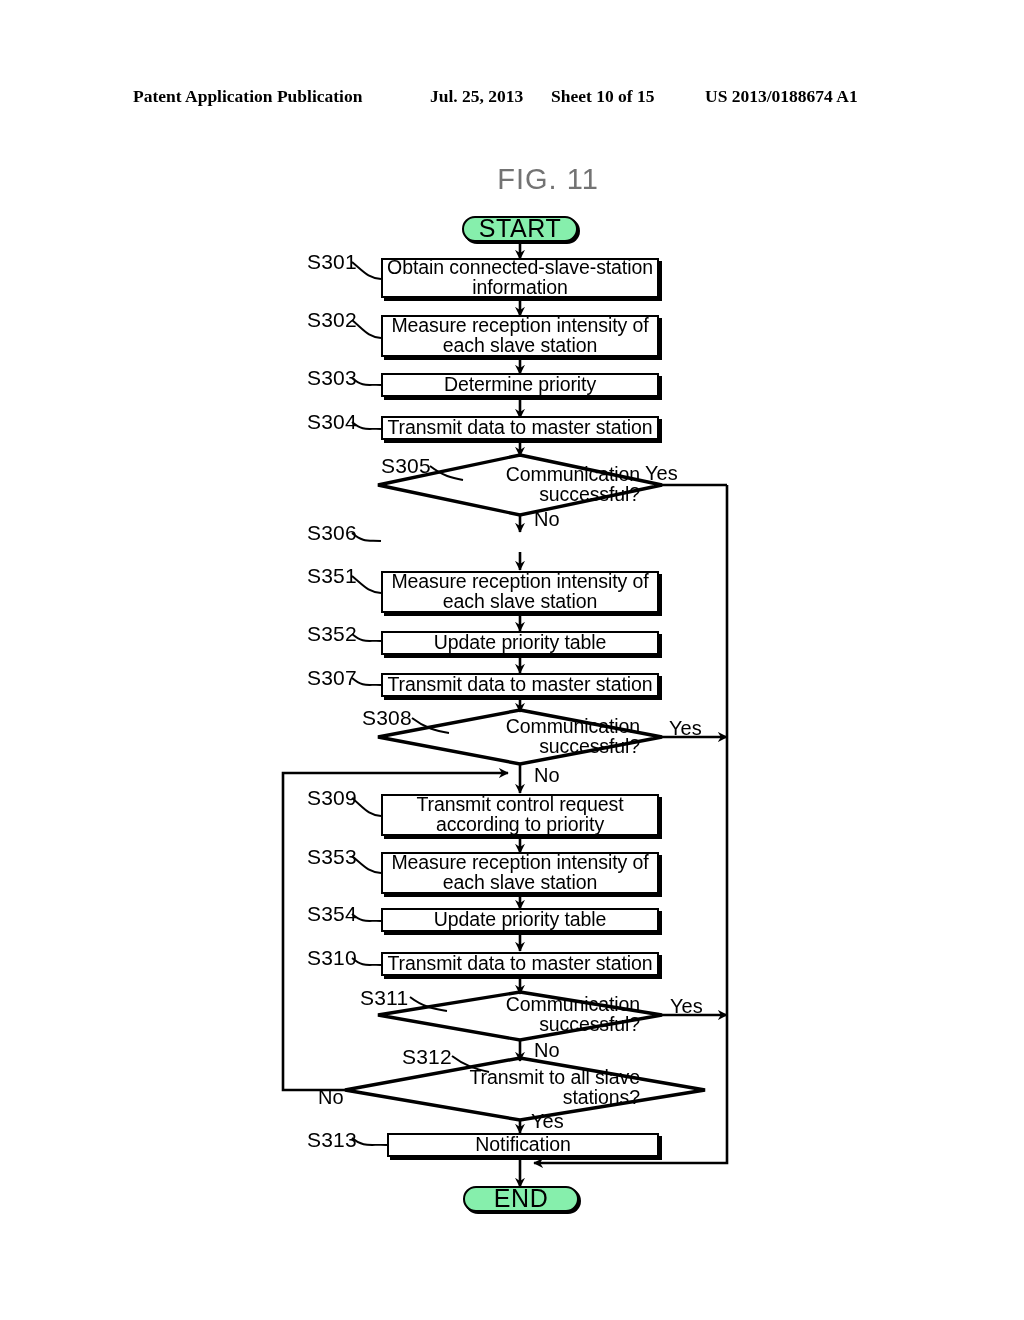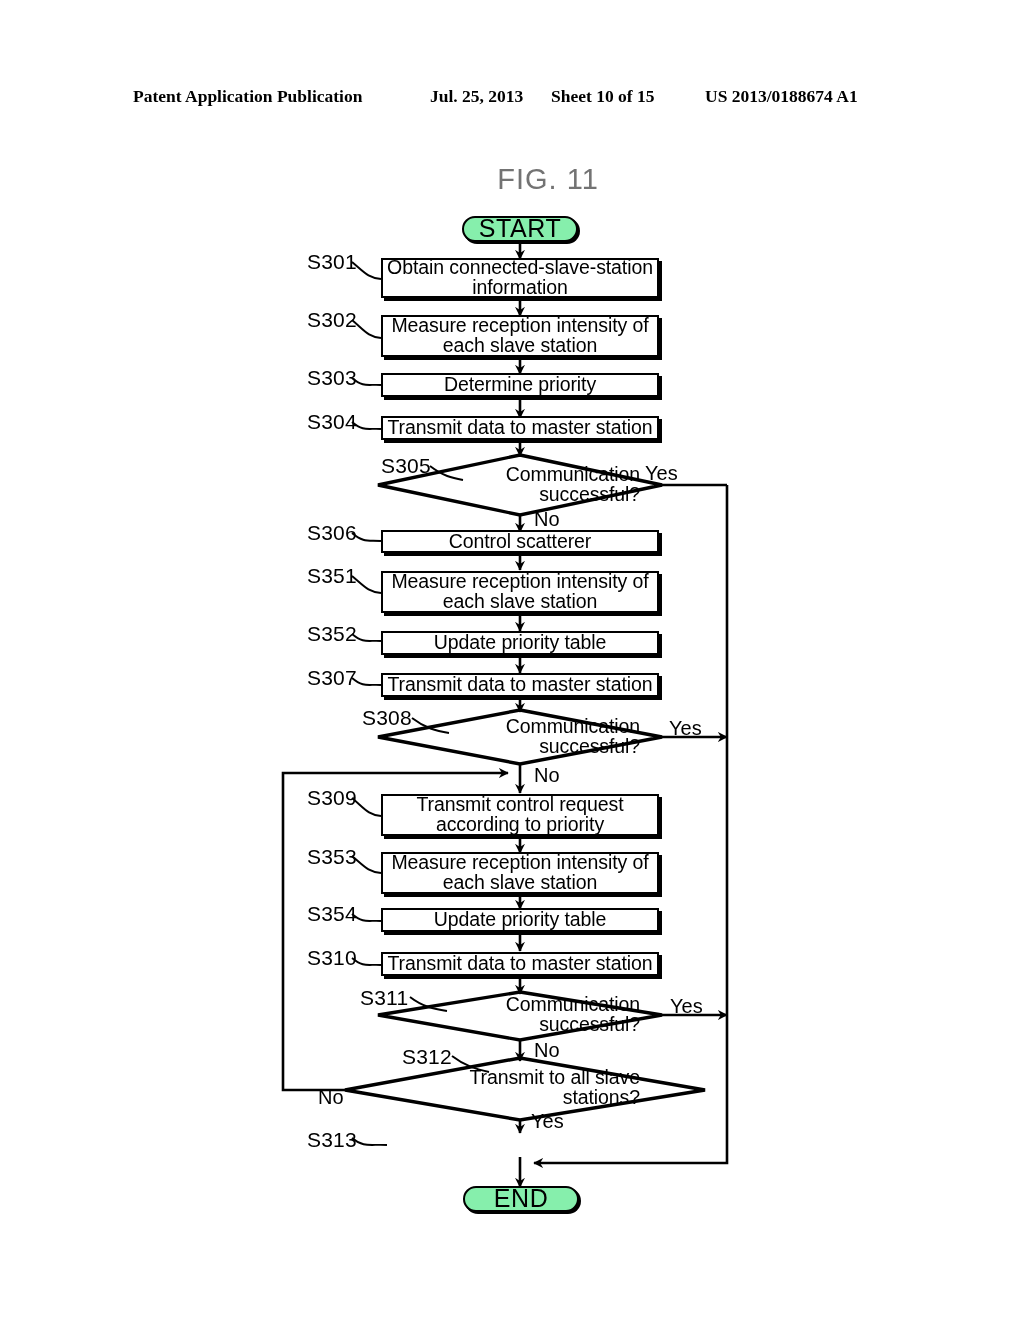--- a/index.html
+++ b/index.html
@@ -223,23 +223,20 @@
   </div>
 
   <div class="node proc" style="left:381px; top:416px; width:278px; height:24px;">
     <span>Transmit data to master station</span>
   </div>
 
   <div class="dec" style="left:400px; top:462px; width:240px; height:46px;">
     <span>Communication successful?</span>
   </div>
 
-  <div class="node proc" style="left:381px; top:530px; width:278px; height:23px;">
-    <span>Control scatterer</span>
-  </div>
 
   <div class="node proc" style="left:381px; top:571px; width:278px; height:42px;">
     <span>Measure reception intensity of each slave station</span>
   </div>
 
   <div class="node proc" style="left:381px; top:631px; width:278px; height:24px;">
     <span>Update priority table</span>
   </div>
 
   <div class="node proc" style="left:381px; top:673px; width:278px; height:24px;">
@@ -267,20 +264,23 @@
   </div>
 
   <div class="dec" style="left:400px; top:993px; width:240px; height:44px;">
     <span>Communication successful?</span>
   </div>
 
   <div class="dec" style="left:400px; top:1066px; width:240px; height:44px;">
     <span>Transmit to all slave stations?</span>
   </div>
 
+  <div class="node proc" style="left:387px; top:1133px; width:272px; height:24px;">
+    <span>Notification</span>
+  </div>
 
   <div class="node term" style="left:463px; top:1186px; width:116px; height:26px;">
     <span>END</span>
   </div>
 
   <div class="steplbl" style="left:307px; top:250px;">S301</div>
   <div class="steplbl" style="left:307px; top:308px;">S302</div>
   <div class="steplbl" style="left:307px; top:366px;">S303</div>
   <div class="steplbl" style="left:307px; top:410px;">S304</div>
   <div class="steplbl" style="left:381px; top:454px;">S305</div>

